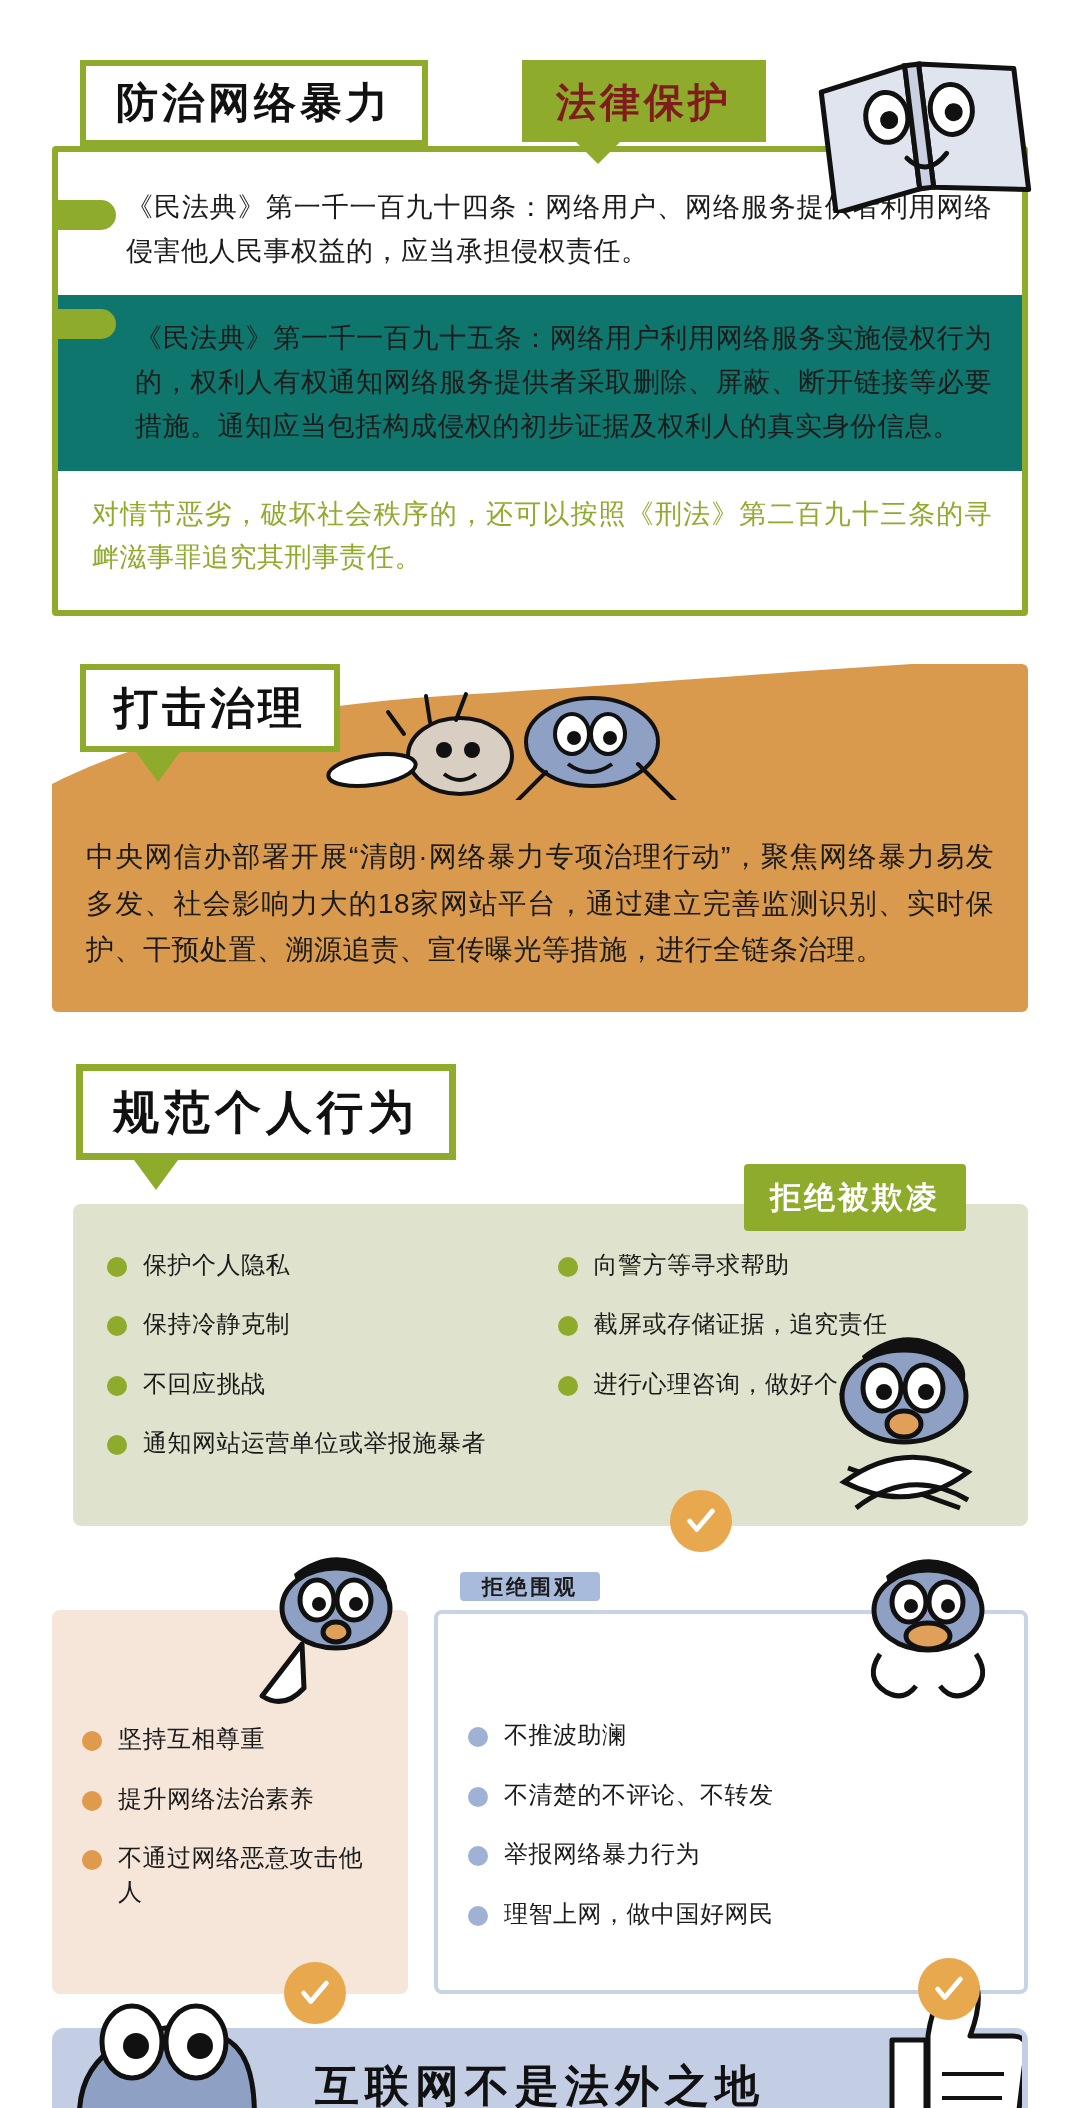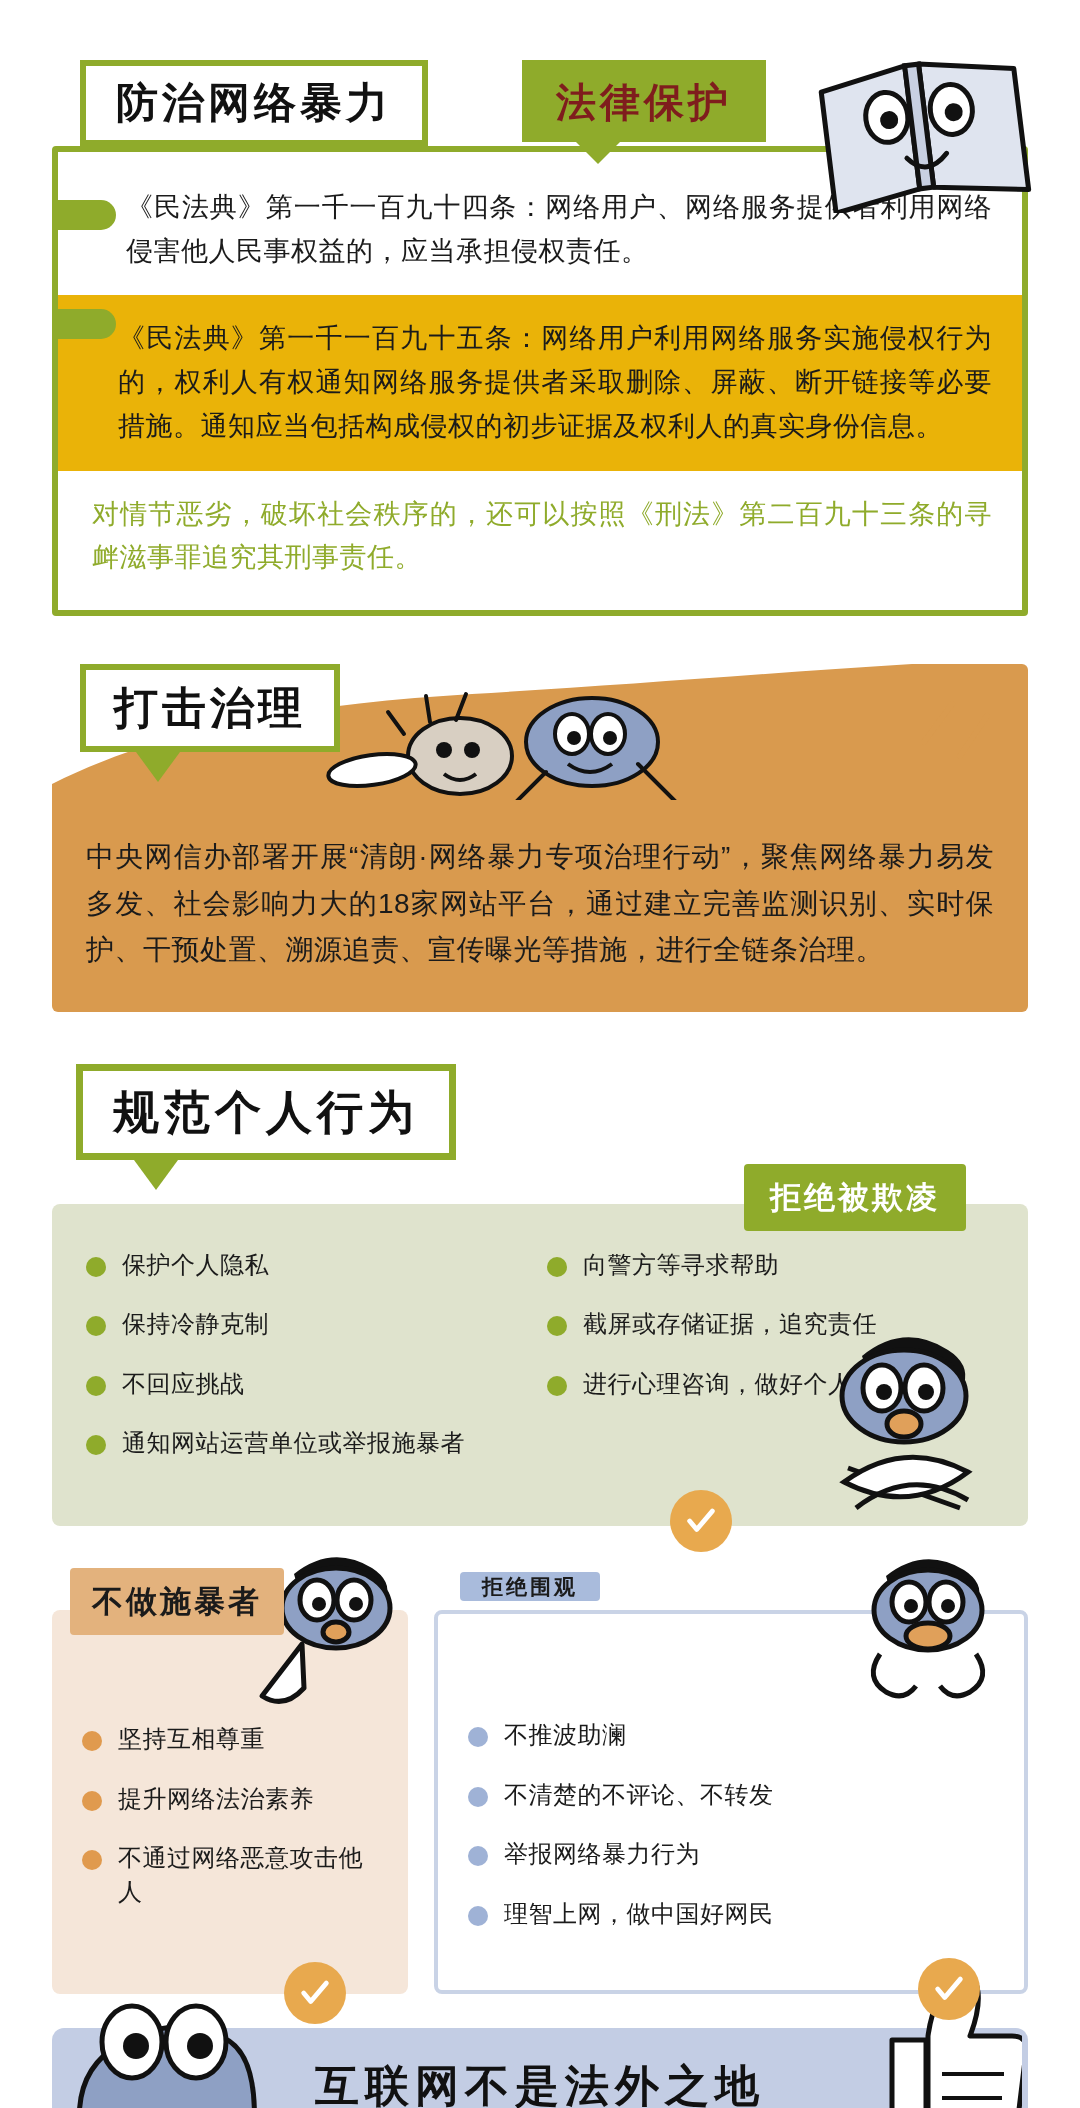--- a/index.html
+++ b/index.html
@@ -42,21 +42,21 @@
     position:absolute;right:-10px;top:-22px;width:230px;height:175px;z-index:5;
   }
   .sec1-box{
     position:relative;margin-top:-6px;
     border:6px solid #8fab2b;border-radius:4px;
     background:#ffffff;
     padding:34px 30px 30px 34px;
     z-index:2;
   }
   .law-item{position:relative;padding-left:34px;margin-bottom:22px;}
-  .law-item.alt{background:#eab308;margin-left:-34px;margin-right:-30px;padding:22px 30px 22px 60px;}
+  .law-item.alt{background:#0f766e;margin-left:-34px;margin-right:-30px;padding:22px 30px 22px 77px;}
   .law-tab{
     position:absolute;left:-34px;top:14px;width:58px;height:30px;background:#8fab2b;border-radius:0 16px 16px 0;
   }
   .law-item.alt .law-tab{left:0px;}
   .law-text{font-size:27px;line-height:1.62;color:#1b1b1b;letter-spacing:.5px;text-align:justify;}
   .law-note{color:#8fab2b;font-size:27px;line-height:1.62;letter-spacing:.5px;margin-top:6px;padding-left:0;text-align:justify;}
 
   
   .sec2{position:relative;margin-top:48px;}
   .sec2-art{
@@ -87,21 +87,21 @@
     background:#fff;border:7px solid #8fab2b;color:#111;
     font-size:46px;font-weight:bold;letter-spacing:5px;padding:18px 30px;line-height:1;display:inline-block;
   }
   .sec3-head .lbl:after{
     content:"";position:absolute;left:58px;bottom:-30px;
     border-left:22px solid transparent;border-right:22px solid transparent;
     border-top:30px solid #8fab2b;
   }
   .green-card{
     position:relative;margin-top:44px;background:#dfe3cd;border-radius:8px;
-    padding:44px 30px 40px 34px;min-height:238px;
+    padding:44px 30px 40px 34px;min-height:238px;margin-left:21px;
   }
   .badge-olive{
     position:absolute;right:62px;top:-40px;background:#8fab2b;color:#fff;
     font-size:31px;font-weight:bold;letter-spacing:3px;padding:18px 26px;line-height:1;border-radius:4px;z-index:7;
   }
   .cols{display:flex;gap:10px;}
   .col{flex:1;}
   .li{display:flex;align-items:flex-start;margin-bottom:26px;}
   .dot{width:20px;height:20px;border-radius:50%;flex:0 0 20px;margin-top:9px;margin-right:16px;}
   .dot.olive{background:#8fab2b;}
@@ -279,21 +279,20 @@
         <svg viewBox="0 0 24 24">
             <path d="M4 12 l5 6 L20 5" fill="none" stroke="#fff" stroke-width="3.4" stroke-linecap="round" stroke-linejoin="round"></path>
           </svg>
       </div>
     </div>
   </div>
 
   <div class="sec4">
 
     <div class="card left">
-      <div class="badge-tan">不做施暴者</div>
       <svg style="position:absolute;right:-18px;top:-76px;width:180px;height:180px;" viewBox="0 0 180 180">
         <path d="M48 40 q38 -30 78 -6 q20 13 14 30 q-9 -14 -31 -14 q-28 0 -55 11 z" fill="#111"></path>
         <ellipse cx="90" cy="74" rx="54" ry="40" fill="#8ea0c4" stroke="#111" stroke-width="5"></ellipse>
         <ellipse cx="71" cy="66" rx="17" ry="20" fill="#fff" stroke="#111" stroke-width="5"></ellipse>
         <ellipse cx="108" cy="66" rx="17" ry="20" fill="#fff" stroke="#111" stroke-width="5"></ellipse>
         <circle cx="73" cy="70" r="7" fill="#111"></circle>
         <circle cx="110" cy="70" r="7" fill="#111"></circle>
         <ellipse cx="90" cy="98" rx="13" ry="10" fill="#e0a05a" stroke="#111" stroke-width="5"></ellipse>
         <path d="M56 110 L16 162 q22 14 42 -8 z" fill="#fff" stroke="#111" stroke-width="5" stroke-linejoin="round"></path>
       </svg>

